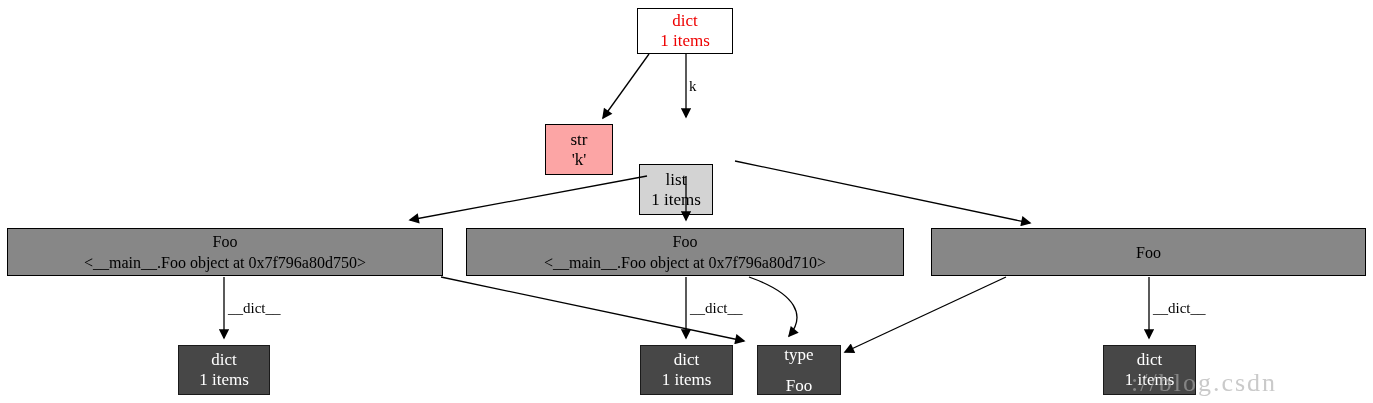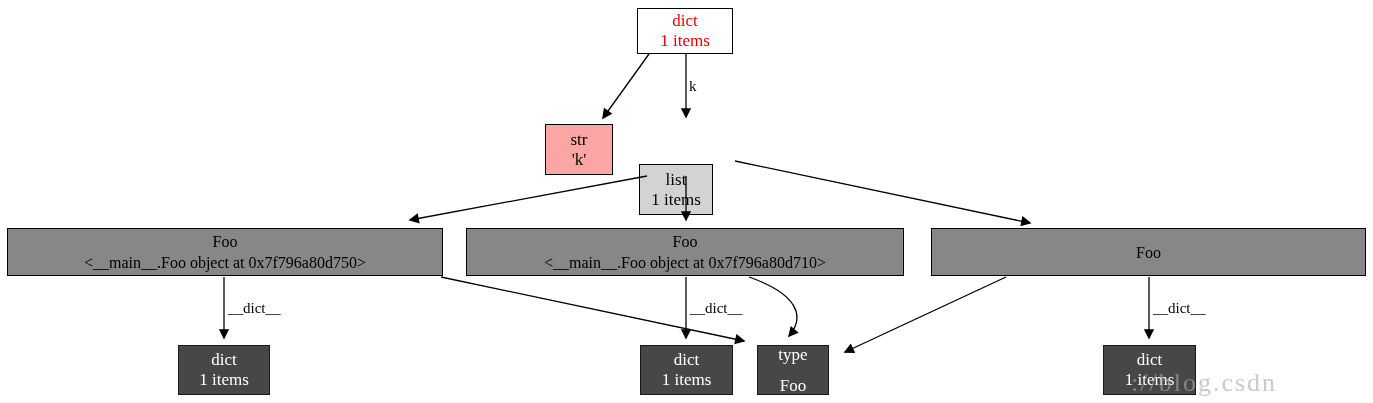--- a/index.html
+++ b/index.html
@@ -17,21 +17,21 @@
   .n-root {left:637px;top:8px;  width:96px; height:46px;background:#ffffff;color:#ee0000;}
   .n-str  {left:545px;top:124px;width:68px; height:51px;background:#fca5a5;}
   .n-list {left:639px;top:124px;width:74px; height:51px;background:#d3d3d3;margin-top:40px;}
   .n-foo  {height:48px;top:228px;background:#878787;font-size:16px;line-height:21px;}
   .n-foo1 {left:7px;  width:436px;}
   .n-foo2 {left:466px;width:438px;}
   .n-foo3 {left:931px;width:435px;}
   .n-dark {top:345px;height:50px;background:#474747;color:#ffffff;border:1px solid #1a1a1a;}
   .n-d1   {left:178px;width:92px;}
   .n-d2   {left:640px;width:93px;}
-  .n-type {left:757px;width:72px;gap:11px;}
+  .n-type {left:757px;width:84px;gap:11px;}
   .n-d3   {left:1103px;width:93px;}
   .edge-label{
     position:absolute;z-index:4;font-size:15px;color:#000;white-space:nowrap;
   }
   .lbl-k  {left:689px;top:78px;}
   .lbl-dl {left:228px;top:300px;}
   .lbl-dc {left:690px;top:300px;}
   .lbl-dr {left:1153px;top:300px;}
   .wm-url{
     position:absolute;z-index:6;left:1131px;top:368px;

